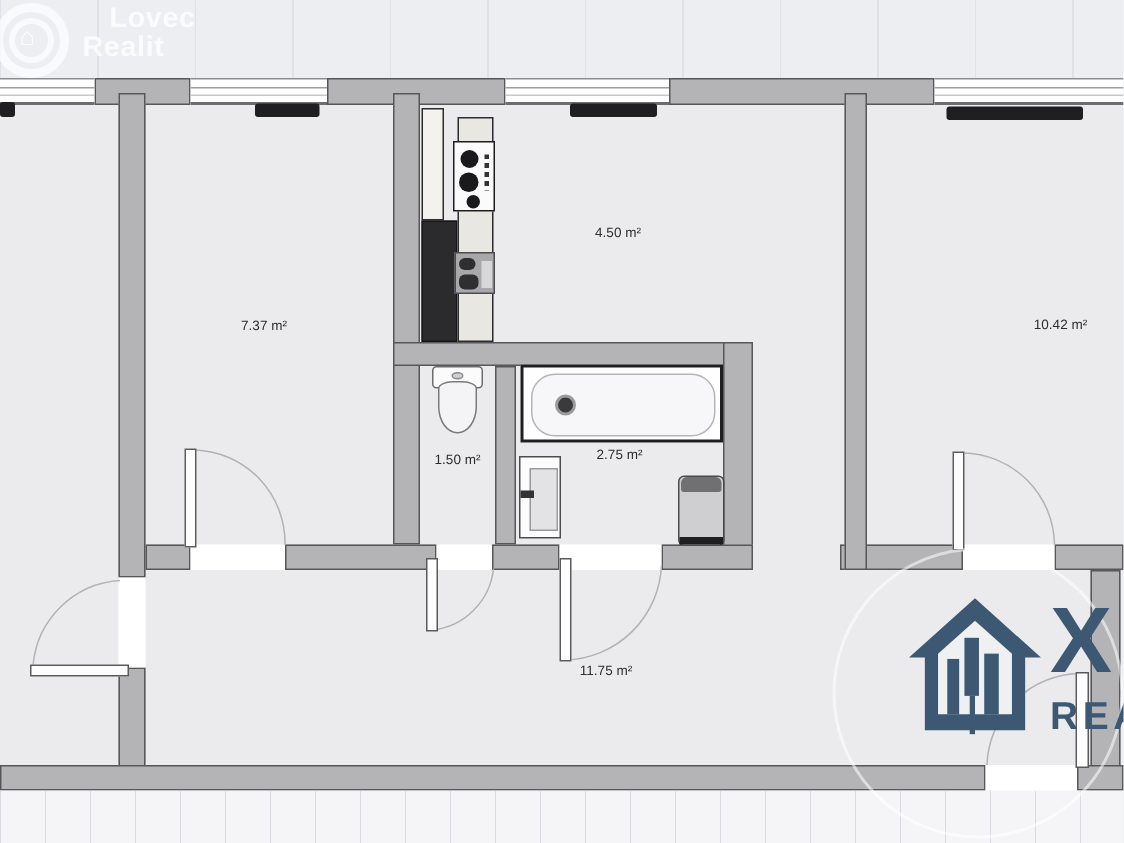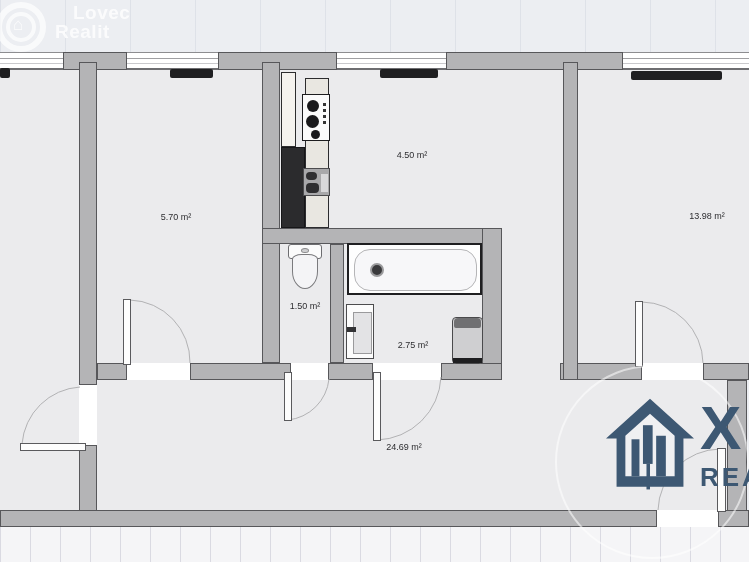--- a/index.html
+++ b/index.html
@@ -131,26 +131,26 @@
   </div>
   <div class="abs fixture" style="left:346px;top:304px;width:28px;height:55px;background:#fcfcfc;border:1px solid #4c4c4e;">
     <div class="abs" style="left:6px;top:7px;width:17px;height:40px;background:#e3e3e5;border:1px solid #9a9a9c;"></div>
     <div class="abs" style="left:0px;top:22px;width:9px;height:5px;background:#333335;"></div>
   </div>
   <div class="abs fixture" style="left:452px;top:317px;width:31px;height:47px;border-radius:4px;background:#cfcfd1;border:1px solid #4a4a4c;">
     <div class="abs" style="left:1px;top:0;width:27px;height:10px;border-radius:4px 4px 2px 2px;background:#707072;"></div>
     <div class="abs" style="left:0;top:40px;width:29px;height:5px;background:#1e1e20;"></div>
   </div>
 
-  <div class="abs label" style="left:176px;top:217px;">5.70 m²</div>
+  <div class="abs label" style="left:176px;top:217px;">7.37 m²</div>
   <div class="abs label" style="left:412px;top:155px;">4.50 m²</div>
-  <div class="abs label" style="left:707px;top:216px;">13.98 m²</div>
+  <div class="abs label" style="left:707px;top:216px;">10.42 m²</div>
   <div class="abs label" style="left:305px;top:306px;">1.50 m²</div>
-  <div class="abs label" style="left:413px;top:303px;margin-top:42px;">2.75 m²</div>
-  <div class="abs label" style="left:404px;top:447px;">24.69 m²</div>
+  <div class="abs label" style="left:413px;top:303px;">2.75 m²</div>
+  <div class="abs label" style="left:404px;top:447px;">11.75 m²</div>
 
   <div class="abs" style="left:0;top:527px;width:749px;height:35px;z-index:2;background:#f5f5f7;
               background-image:repeating-linear-gradient(90deg, rgba(200,200,212,.6) 0 1px, transparent 1px 30px);"></div>
 
   <div class="abs wm wm-ring" style="left:-4px;top:2px;width:50px;height:50px;"></div>
   <div class="abs wm wm-ring wm-ring-inner" style="left:6px;top:12px;width:30px;height:30px;"></div>
   <div class="abs wm" style="left:13px;top:15px;font-size:17px;font-weight:bold;">⌂</div>
   <div class="abs wm wm-text" style="left:45px;top:3px;margin-left:28px;">Lovec</div>
   <div class="abs wm wm-text" style="left:55px;top:22px;">Realit</div>
 

